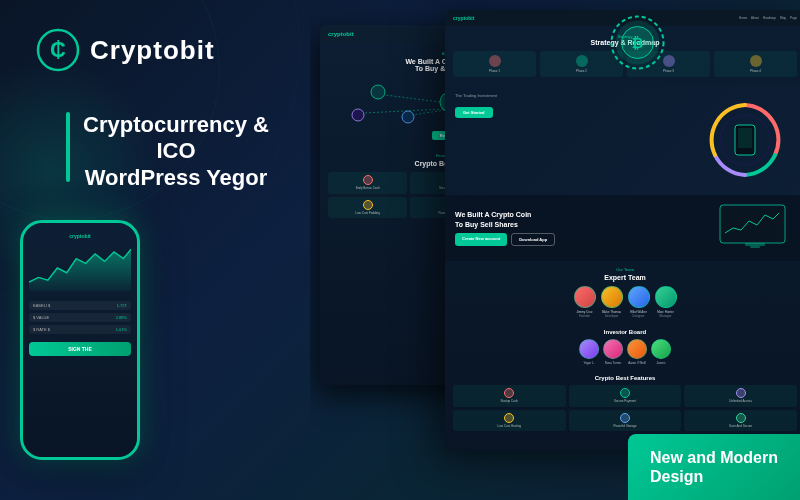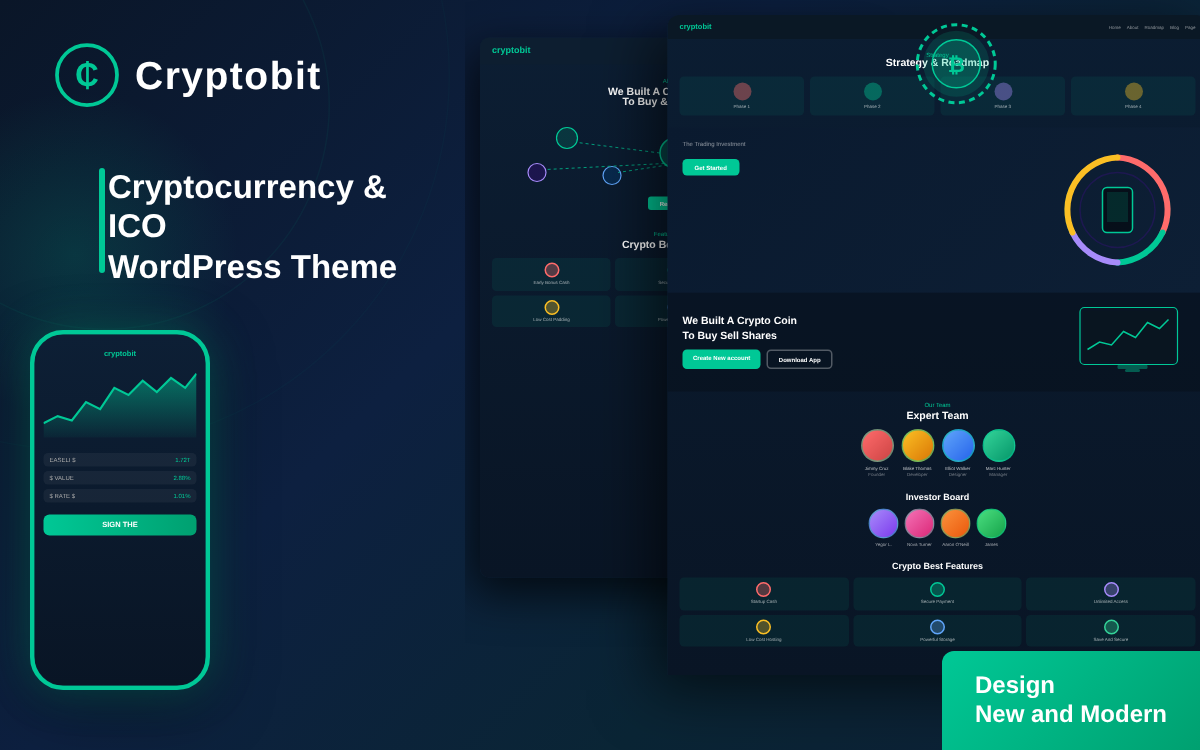--- a/index.html
+++ b/index.html
@@ -66,20 +66,21 @@
 
     .logo-text {
       font-size: 26px;
       font-weight: 700;
       color: #ffffff;
       letter-spacing: 1px;
     }
 
     .tagline {
       margin-bottom: 38px;
+      text-align: center;
     }
 
     .tagline-bar {
       width: 4px;
       height: 70px;
       background: #00c896;
       border-radius: 2px;
       position: absolute;
       left: 30px;
     }
@@ -600,21 +601,21 @@
         <circle cx="22" cy="22" r="20" fill="none" stroke="#00c896" stroke-width="2.5"></circle>
         <text x="22" y="29" text-anchor="middle" font-size="22" font-weight="bold" fill="#00c896" font-family="Arial">₵</text>
       </svg>
       <span class="logo-text">Cryptobit</span>
     </div>
 
     <div class="tagline" style="position:relative;padding-left:18px;">
       <div class="tagline-bar"></div>
       <div class="tagline-text">
         <span class="tagline-line1">Cryptocurrency &amp; ICO</span>
-        <span class="tagline-line2">WordPress Theme</span>
+        <span class="tagline-line2">WordPress Yegor</span>
       </div>
     </div>
 
     <div class="phone-mockup">
       <div class="phone-outer">
         <div class="phone-screen">
           <div class="phone-header">cryptobit</div>
           
           <svg class="phone-chart" viewBox="0 0 108 50">
             <defs>
@@ -887,19 +888,19 @@
           <div class="sc-feat-item">
             <div class="sc-feat-icon" style="background:rgba(52,211,153,0.3);border:1px solid #34d399;"></div>
             <div class="sc-feat-label">Save And Secure</div>
           </div>
         </div>
       </div>
 
     </div>
 
     <div class="badge-modern">
+      <div class="badge-modern-text">New and Modern</div>
       <div class="badge-modern-text">Design</div>
-      <div class="badge-modern-text">New and Modern</div>
     </div>
 
   </div>
 
 </div>
 
 </body></html>

